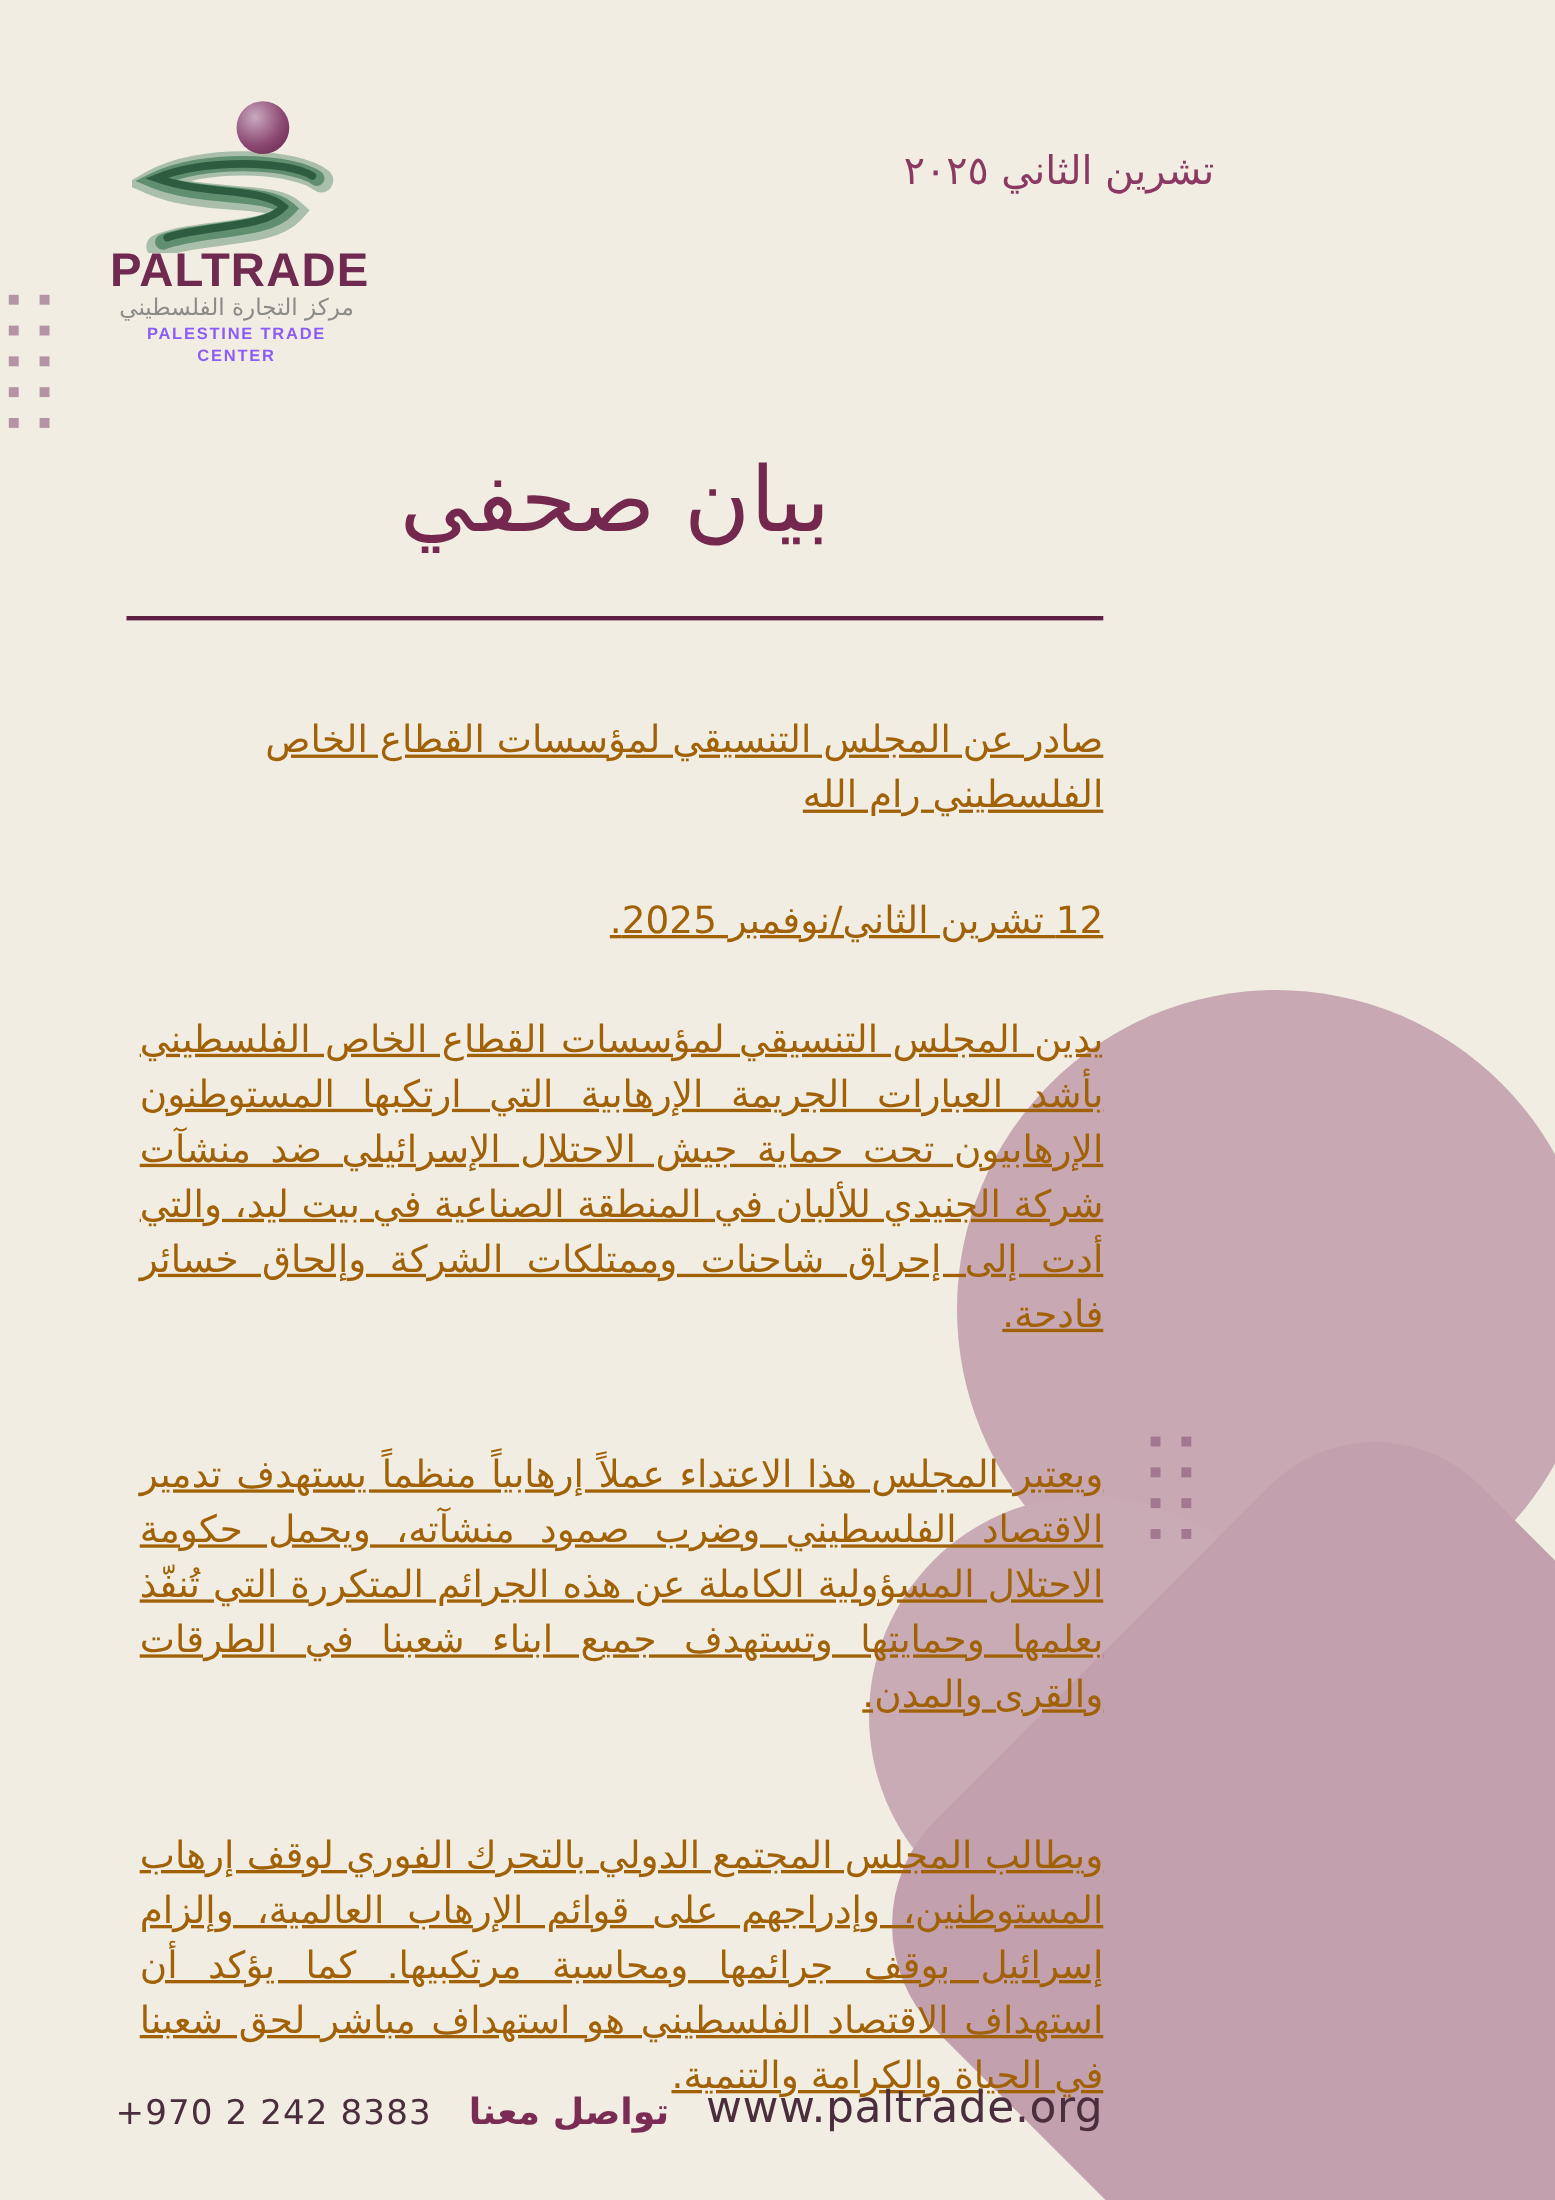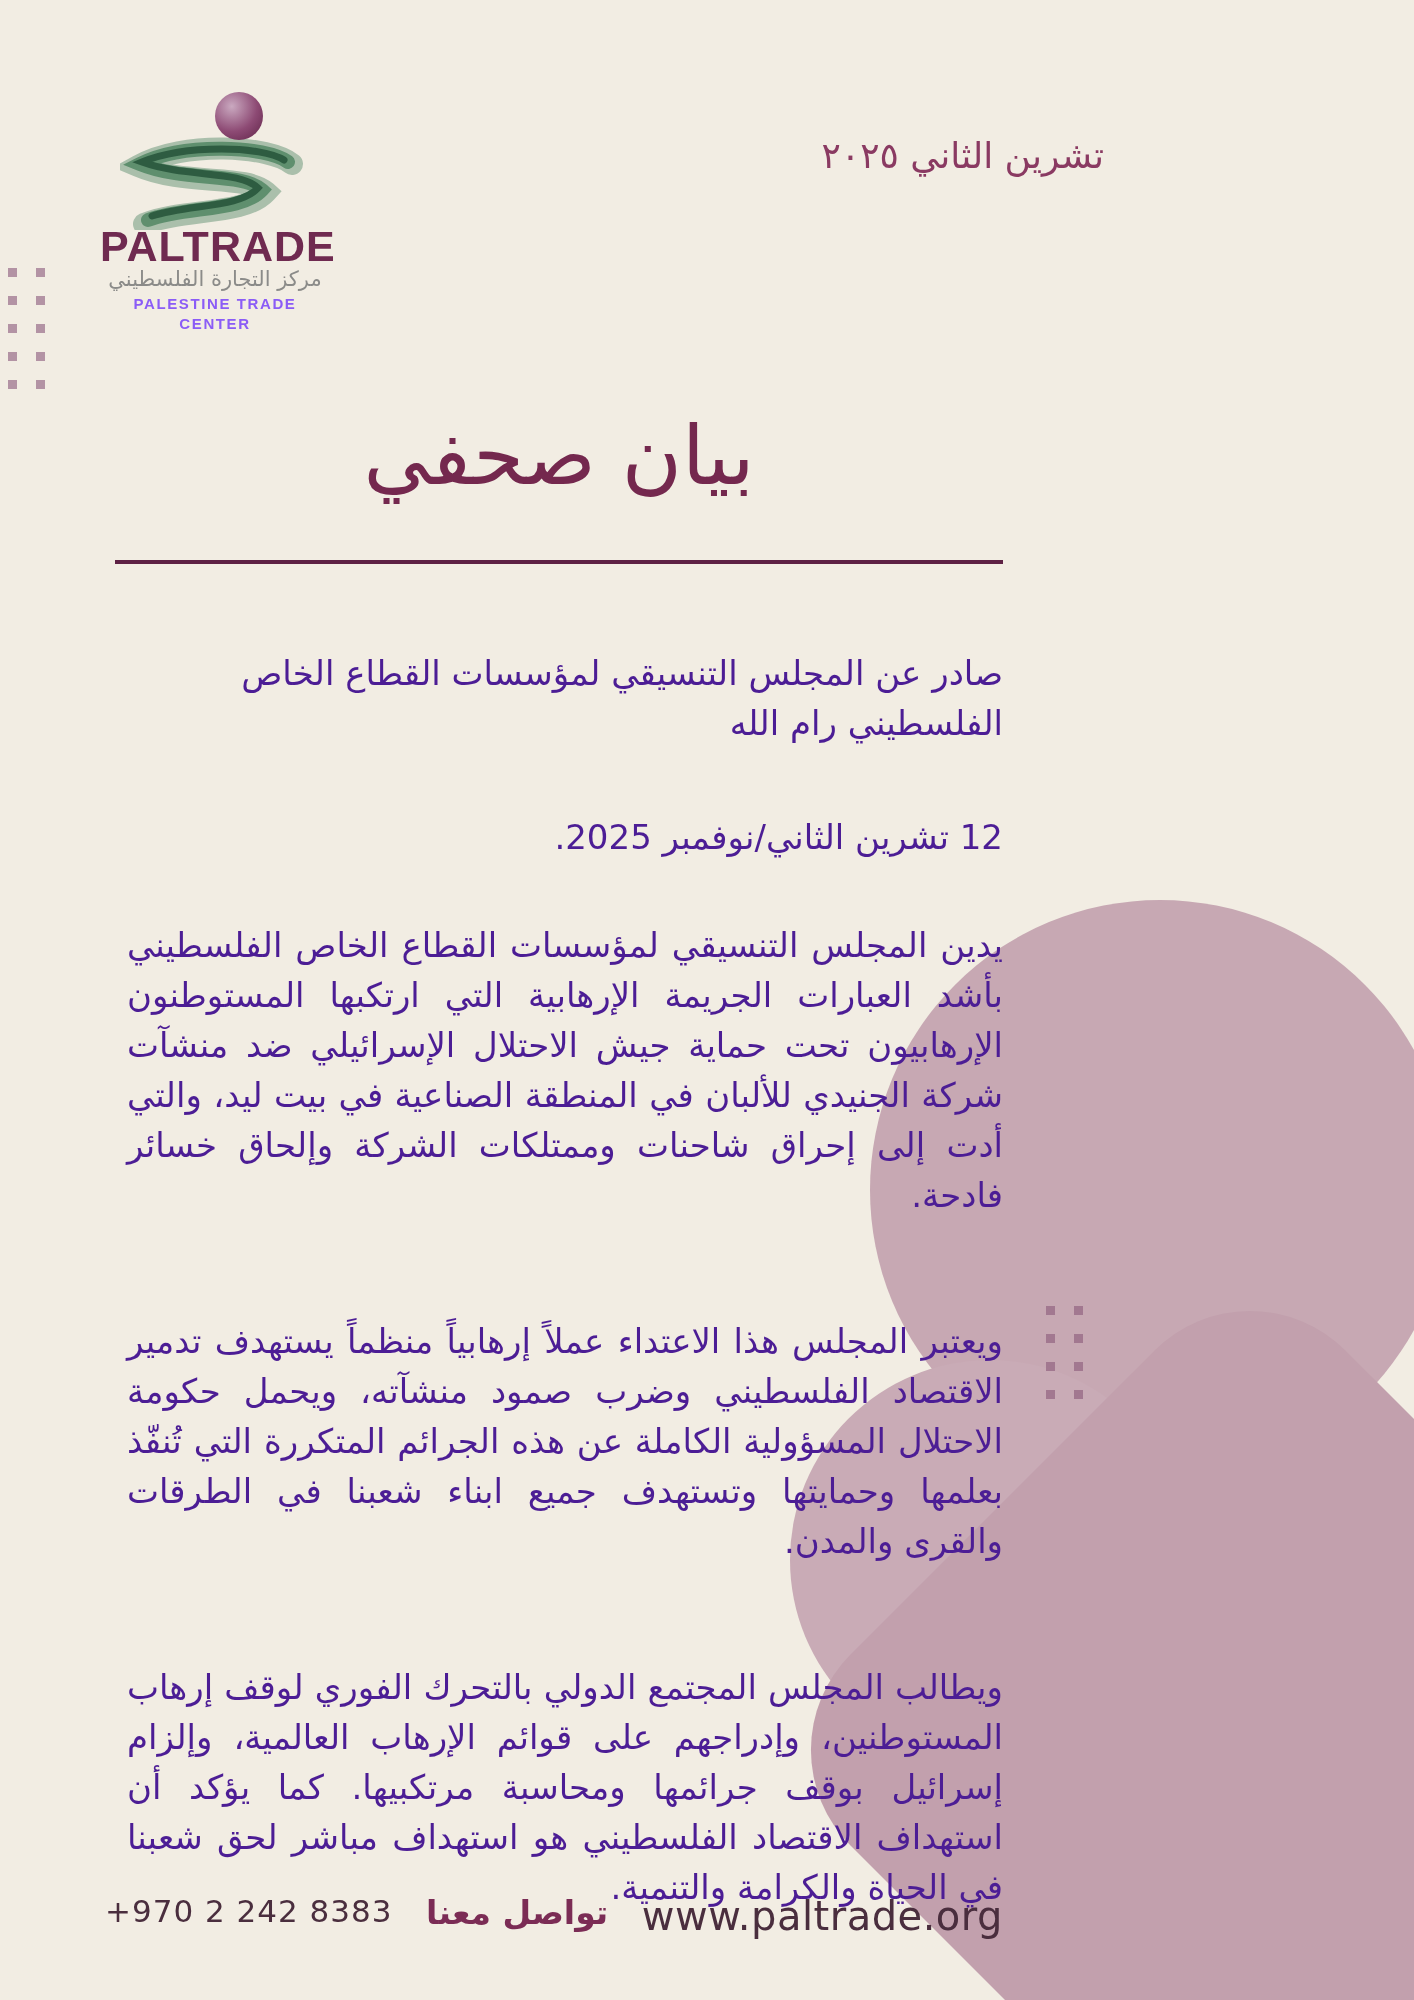--- a/index.html
+++ b/index.html
@@ -54,30 +54,30 @@
     text-align:center;direction:rtl;
     font-size:82px;font-weight:normal;color:#74284e;
   }
   .rule{
     position:absolute;left:115px;top:560px;width:888px;height:4px;
     background:#5e2144;z-index:2;
   }
   
   .content{
     position:absolute;left:115px;top:648px;width:888px;z-index:2;
-    direction:rtl;color:#4c1d95;font-size:34px;line-height:50px;
+    direction:rtl;color:#a16207;font-size:34px;line-height:50px;text-decoration:underline;
   }
   .issuer{text-align:right;margin:0 0 64px 0;}
   .dateline{text-align:right;margin:0 0 58px 0;}
   .para{text-align:justify;margin:0 0 96px 12px;}
   .para:last-child{margin-bottom:0;}
   
   .footer{
     position:absolute;left:105px;top:1893px;width:898px;z-index:2;
-    display:flex;align-items:flex-start;justify-content:space-between;
+    display:flex;align-items:flex-end;justify-content:space-between;
   }
   .footer-phone{
     direction:ltr;font-size:31px;color:#4a2e3e;letter-spacing:1px;
     font-family:"DejaVu Sans",sans-serif;
   }
   .footer-contact{
     direction:rtl;font-size:33px;font-weight:bold;color:#7b2c55;
   }
   .footer-site{
     direction:ltr;font-size:40px;color:#4a2e3e;letter-spacing:.5px;

